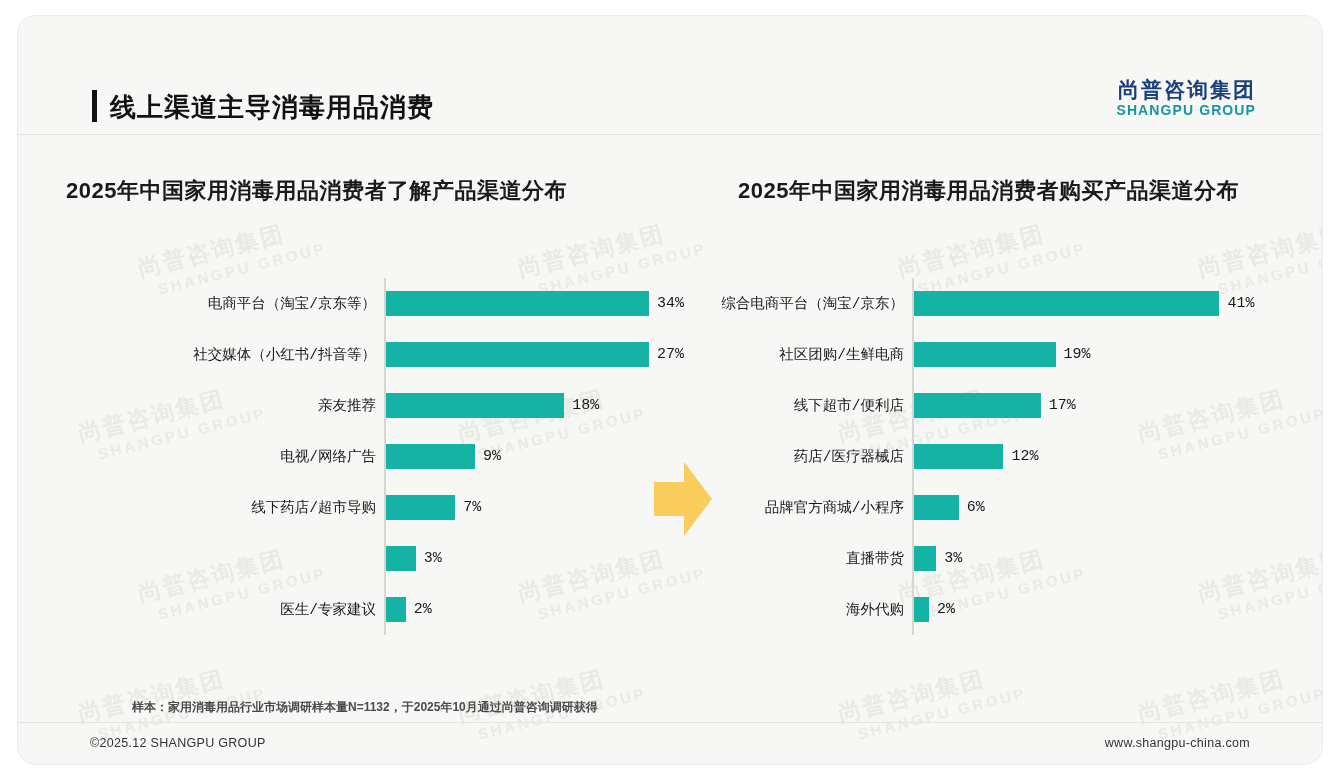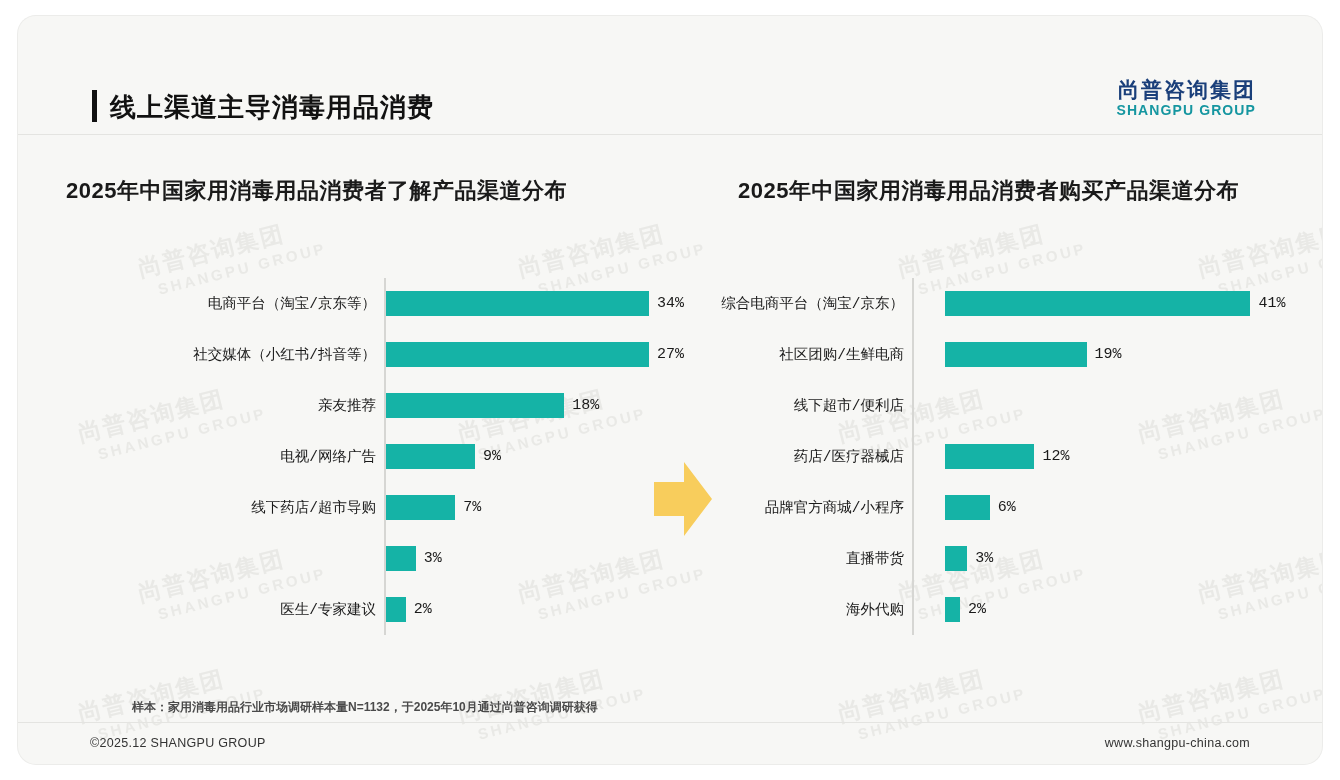--- a/index.html
+++ b/index.html
@@ -141,21 +141,21 @@
   #chart-right .lbl { left: 0;  width: 198px; }
 
   .bar-wrap {
     position: absolute;
     top: 0;
     height: 51px;
     display: flex;
     align-items: center;
   }
   #chart-left .bar-wrap  { left: 298px; right: 0; text-align: right; }
-  #chart-right .bar-wrap { left: 208px; right: 0; margin-left: 31px; }
+  #chart-right .bar-wrap { left: 208px; right: 0; }
 
   .bar {
     height: 25px;
     background: #15b3a6;
   }
   .val {
     margin-left: 8px;
     font-size: 15px;
     color: #1a1a1a;
     white-space: nowrap;
@@ -357,20 +357,24 @@
           </div>
           <div class="row">
             <div class="lbl">社区团购/生鲜电商</div>
             <div class="bar-wrap">
               <div class="bar" style="width: 141.55px; background: rgb(21, 179, 166);"></div>
               <div class="val">19%</div>
             </div>
           </div>
           <div class="row">
             <div class="lbl">线下超市/便利店</div>
+            <div class="bar-wrap">
+              <div class="bar" style="width: 126.65px; background: rgb(21, 179, 166);"></div>
+              <div class="val">17%</div>
+            </div>
           </div>
           <div class="row">
             <div class="lbl">药店/医疗器械店</div>
             <div class="bar-wrap">
               <div class="bar" style="width: 89.4px; background: rgb(21, 179, 166);"></div>
               <div class="val">12%</div>
             </div>
           </div>
           <div class="row">
             <div class="lbl">品牌官方商城/小程序</div>

